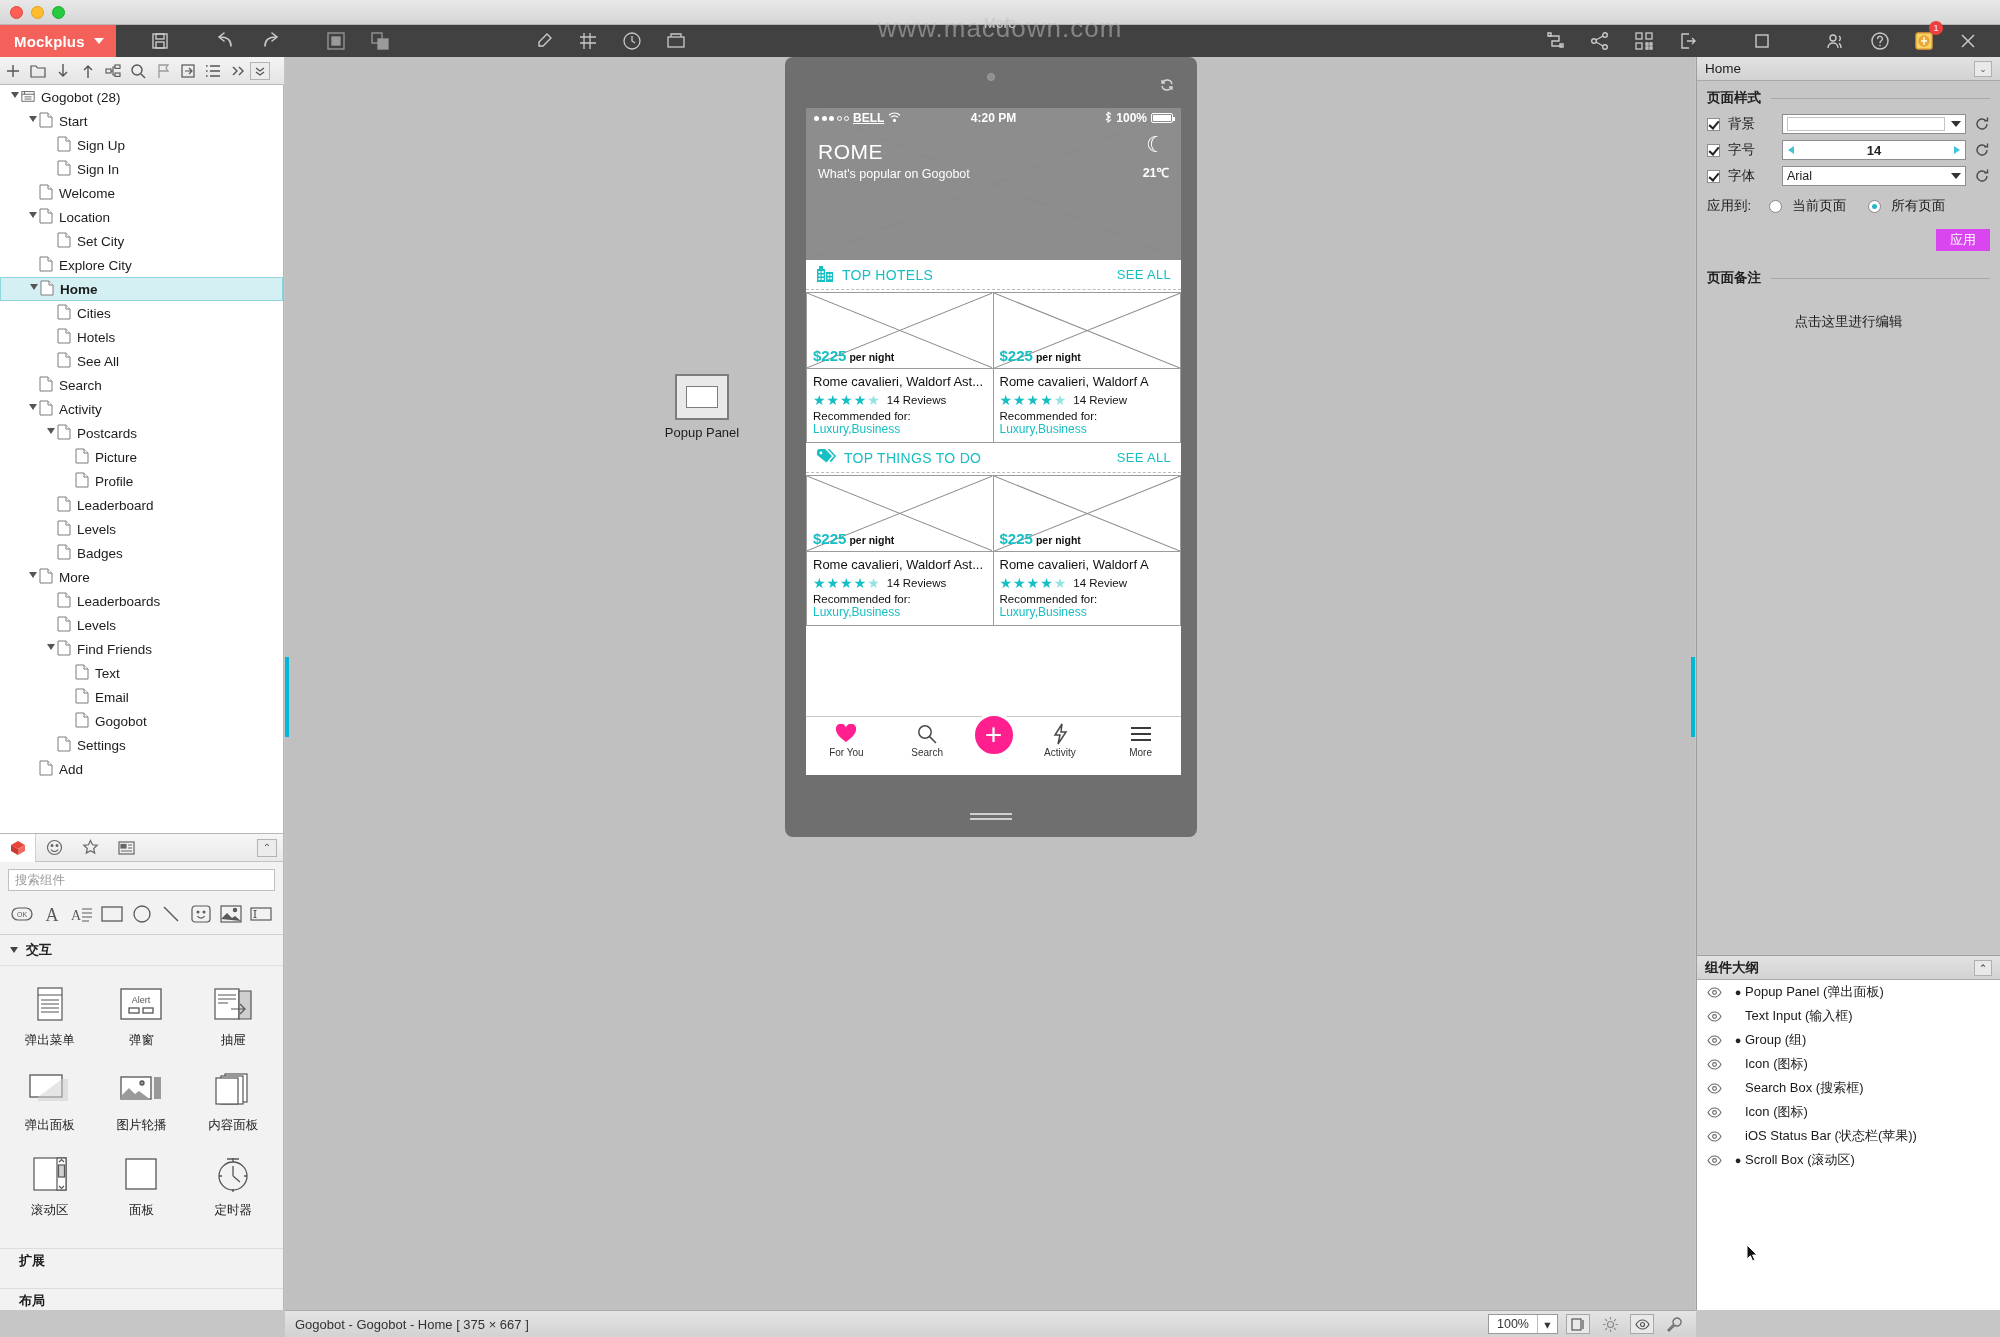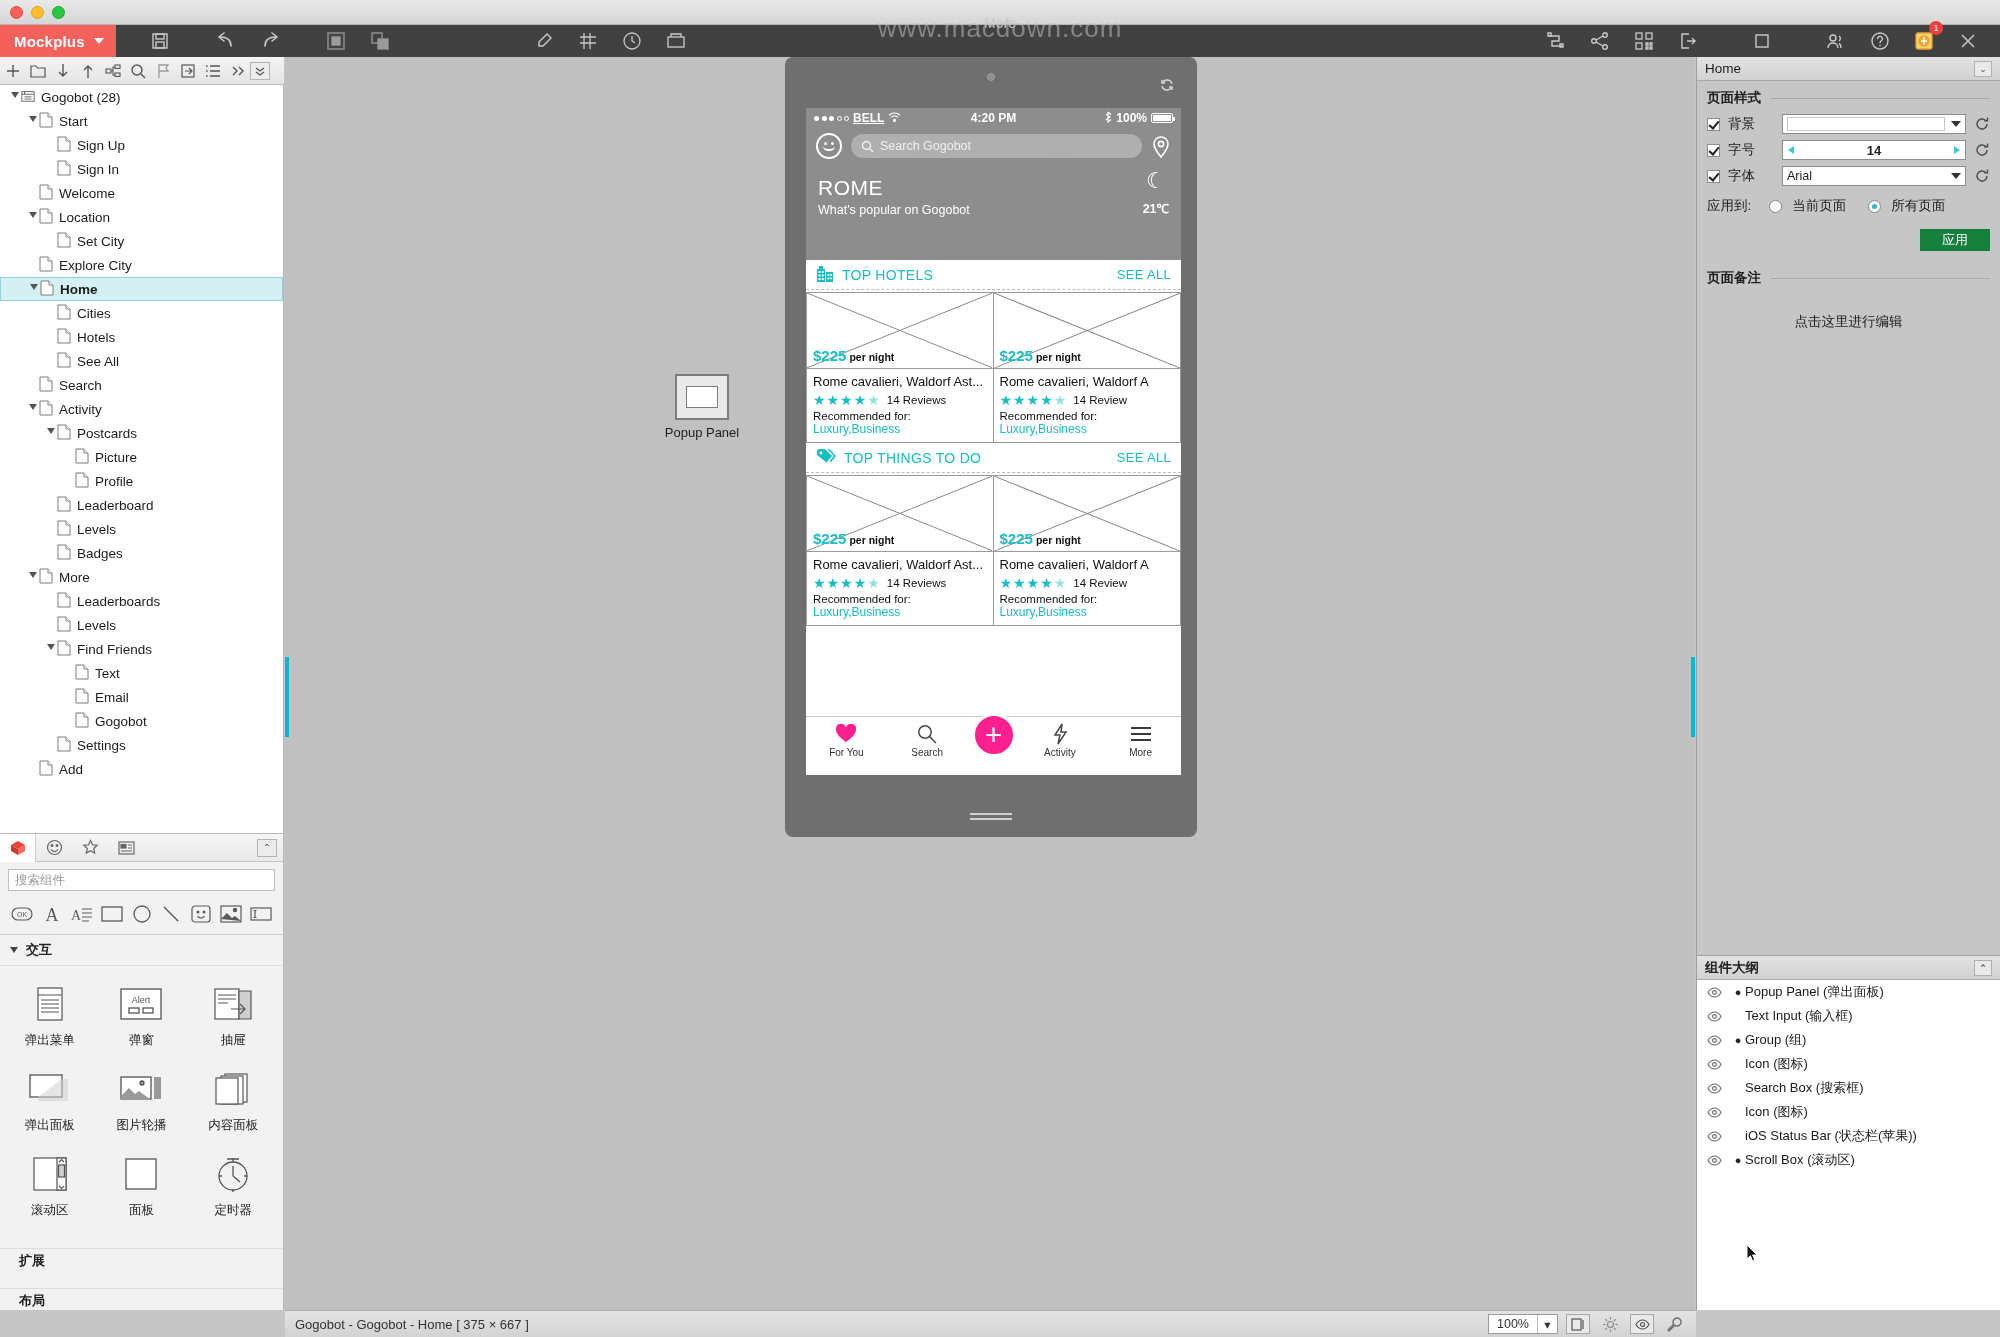--- a/index.html
+++ b/index.html
@@ -175,21 +175,21 @@
   .pfield .sw { flex:1; height:14px; background:#fff; border:1px solid #c4c4c4;}
   .pfield .dd { width:0;height:0;border-left:5px solid transparent;border-right:5px solid transparent;border-top:6px solid #333; margin-left:6px;}
   .spin { flex:1; height:20px; background:#fff; border:1px solid #8d8d8d; display:flex; align-items:center;
           justify-content:space-between; padding:0 5px; font-size:13px; font-weight:bold;}
   .spin .ar-l { width:0;height:0;border-top:4px solid transparent;border-bottom:4px solid transparent;border-right:6px solid #3fc6d6;}
   .spin .ar-r { width:0;height:0;border-top:4px solid transparent;border-bottom:4px solid transparent;border-left:6px solid #3fc6d6;}
   .reset { width:16px; height:16px; color:#4a4a4a; }
   .applyrow { display:flex; align-items:center; padding:8px 10px; gap:10px; font-size:13.5px;}
   .radio { width:13px;height:13px;border:1px solid #888; border-radius:50%; background:#fff; position:relative;}
   .radio.on::after{content:"";position:absolute;left:3px;top:3px;width:5px;height:5px;border-radius:50%;background:#2ab5c6;}
-  .applybtn { margin:6px 10px 10px auto; width:70px;height:22px; background:#15803d; color:#fff;
+  .applybtn { margin:6px 10px 10px auto; width:54px;height:22px; background:#d946ef; color:#fff;
               display:flex;align-items:center;justify-content:center; font-size:13px;font-family:Liberation Mono, monospace;}
   .noteedit { text-align:center; padding:22px 0 14px 0; font-size:13.5px; color:#1c1c1c;}
 
   .outline { position:absolute; left:1696px; top:955px; width:304px; height:355px;
              background:#fff; border-left:1px solid #9e9e9e; border-top:1px solid #9e9e9e;}
   .ol-head { height:24px; background:linear-gradient(#e2e2e2,#d2d2d2); border-bottom:1px solid #a9a9a9;
              display:flex; align-items:center; padding:0 8px; font-weight:bold; font-size:13.5px;}
   .ol-head .cb { margin-left:auto; width:18px;height:16px;border:1px solid #b0b0b0;background:#e9e9e9;
                  display:flex;align-items:center;justify-content:center;font-size:9px;color:#555;}
   .olrow { height:24px; display:flex; align-items:center; font-size:13px; }
@@ -957,36 +957,20 @@
               <span><svg width="8" height="12" viewBox="0 0 8 12" fill="none" stroke="#fff" stroke-width="1.1">
                     <path d="M2 3l4 3-4 3M4 1v10l3-2.5M4 1l3 2.5"></path>
                   </svg></span>
               <span>100%</span>
               <span class="battery">
                   <i></i>
                 </span>
             </div>
           </div>
 
-          <div class="searchrow">
-            <div class="smiley">
-                <i></i>
-              </div>
-            <div class="searchbox">
-              <svg width="13" height="13" viewBox="0 0 13 13" fill="none" stroke="#f0f0f0" stroke-width="1.4">
-                  <circle cx="5.5" cy="5.5" r="4"></circle>
-                  <path d="M8.6 8.6L12 12"></path>
-                </svg>
-              <span>Search Gogobot</span>
-            </div>
-            <div class="pin"><svg width="20" height="26" viewBox="0 0 20 26" fill="none" stroke="#fff" stroke-width="1.6">
-                  <path d="M10 24c0 0 7-8.5 7-13A7 7 0 103 11c0 4.5 7 13 7 13z"></path>
-                  <circle cx="10" cy="11" r="2.6"></circle>
-                </svg></div>
-          </div>
 
           <div class="herobody">
             <div class="city">ROME</div>
             <div class="citysub">What's popular on Gogobot</div>
             <div class="weather">
               <div class="moon">☾</div>
               <div class="temp">21℃</div>
             </div>
           </div>
         </div>

